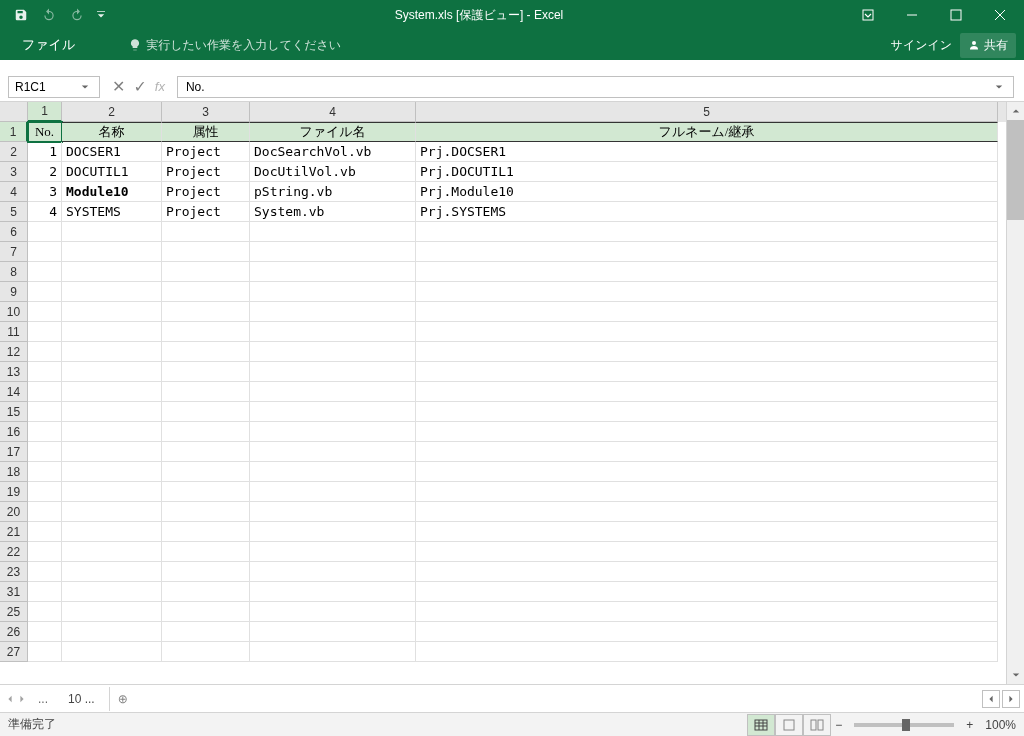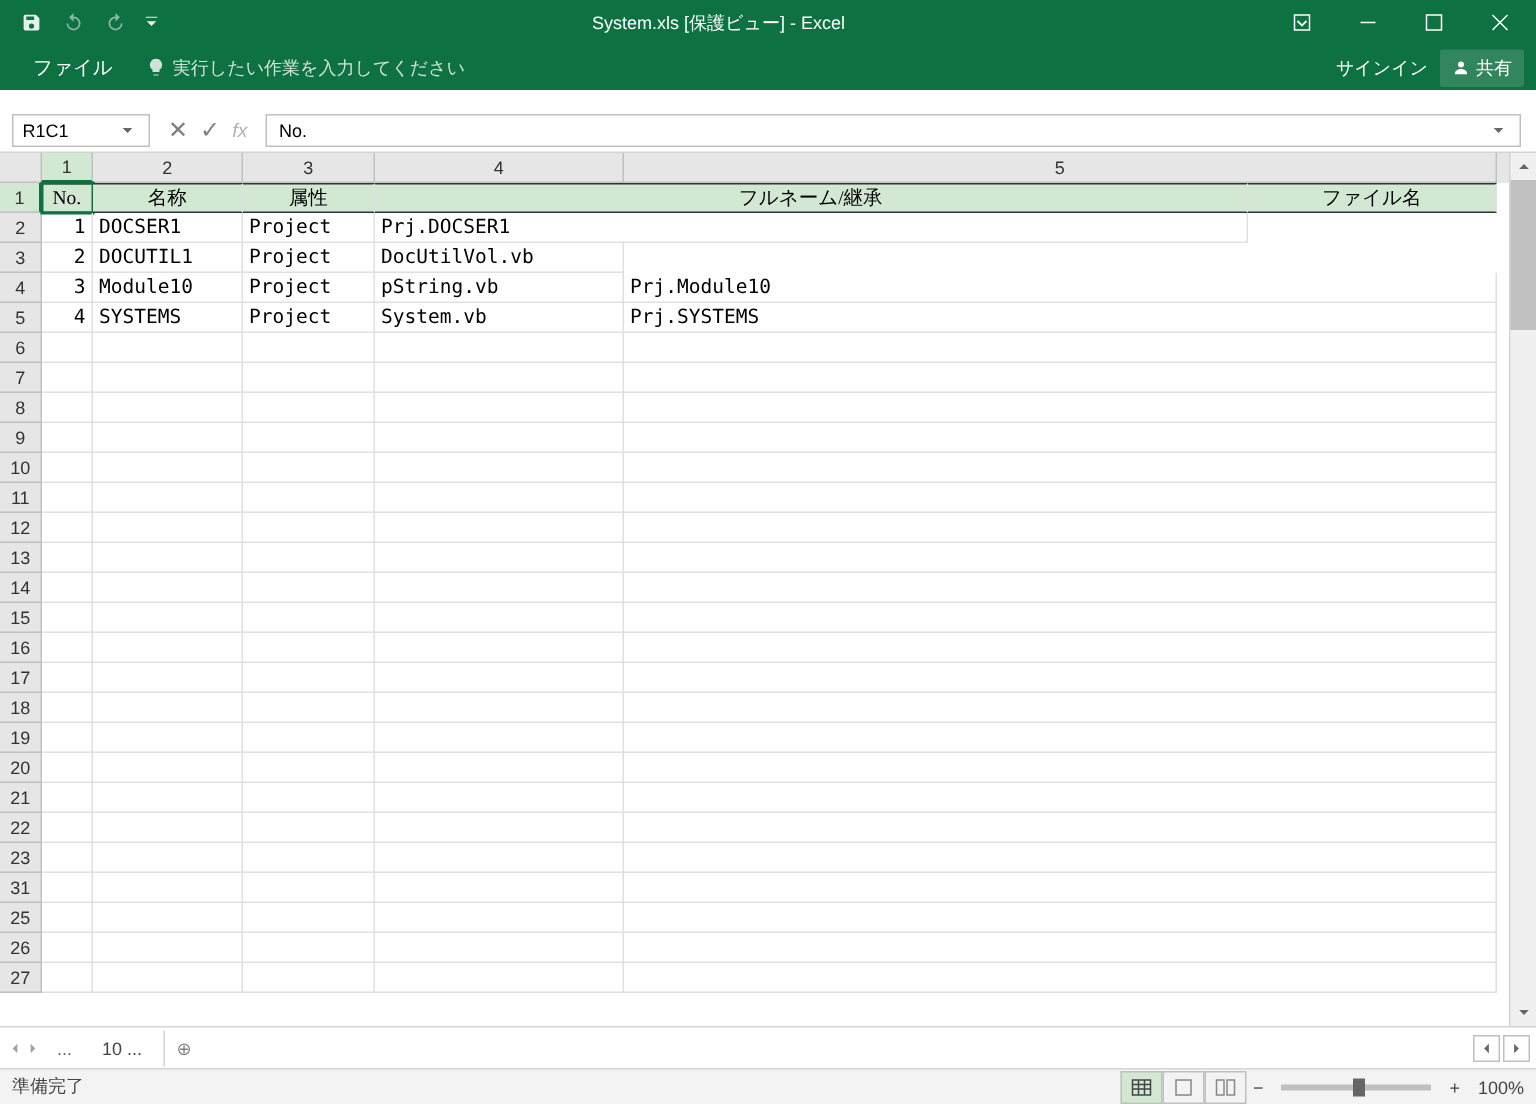--- a/index.html
+++ b/index.html
@@ -5,21 +5,21 @@
 * { margin: 0; padding: 0; box-sizing: border-box; font-family: 'Segoe UI', 'Yu Gothic UI', Meiryo, sans-serif; }
 body { background: #fff; width: 1024px; height: 736px; overflow: hidden; display: flex; flex-direction: column; }
 .titlebar { background: #0e7141; height: 30px; display: flex; align-items: center; color: #fff; font-size: 12px; }
 .titlebar-left { display: flex; align-items: center; gap: 2px; padding-left: 8px; }
 .qat-btn { width: 26px; height: 26px; display: flex; align-items: center; justify-content: center; cursor: pointer; opacity: 0.9; }
 .qat-btn svg { width: 14px; height: 14px; fill: #fff; }
 .titlebar-center { flex: 1; text-align: center; }
 .titlebar-right { display: flex; align-items: center; gap: 4px; padding-right: 4px; }
 .win-btn { width: 40px; height: 30px; display: flex; align-items: center; justify-content: center; cursor: pointer; }
 .win-btn svg { width: 12px; height: 12px; stroke: #fff; fill: none; stroke-width: 1; }
-.ribbon { background: #0e7141; height: 30px; display: flex; align-items: center; color: #fff; font-size: 13px; padding: 0 8px; }
+.ribbon { background: #0e7141; height: 30px; display: flex; align-items: center; color: #fff; font-size: 13px; padding: 0 8px; gap: 31px; }
 .ribbon-tab { padding: 6px 14px; cursor: pointer; }
 .ribbon-tellme { display: flex; align-items: center; gap: 4px; margin-left: 8px; opacity: 0.8; font-size: 12px; }
 .ribbon-spacer { flex: 1; }
 .ribbon-right { display: flex; align-items: center; gap: 8px; font-size: 12px; }
 .share-btn { display: flex; align-items: center; gap: 4px; padding: 4px 8px; background: rgba(255,255,255,0.15); border-radius: 2px; text-align: center; }
 .formula-bar { height: 30px; background: #fff; border-bottom: 1px solid #d4d4d4; display: flex; align-items: center; margin-top: 12px; }
 .name-box { width: 92px; height: 22px; border: 1px solid #c0c0c0; margin-left: 8px; display: flex; align-items: center; padding: 0 6px; font-size: 12px; position: relative; }
 .name-box-dd { margin-left: auto; width: 16px; display: flex; align-items: center; justify-content: center; }
 .fx-buttons { display: flex; align-items: center; gap: 8px; margin: 0 12px; opacity: 0.5; }
 .fx-label { font-style: italic; font-size: 13px; color: #666; }
@@ -199,38 +199,40 @@
           <div class="row-h">31</div>
           <div class="row-h">25</div>
           <div class="row-h">26</div>
           <div class="row-h">27</div>
         </div>
       <div class="cells" id="cells">
           <div class="cell-row header">
             <div class="cell selected" style="width: 34px;">No.</div>
             <div class="cell" style="width: 100px;">名称</div>
             <div class="cell" style="width: 88px;">属性</div>
+            <div class="cell" style="width: 166px;">ファイル名</div>
             <div class="cell" style="width: 582px;">フルネーム/継承</div>
-            <div class="cell" style="width: 166px;">ファイル名</div>
           </div>
           <div class="cell-row">
             <div class="cell num" style="width: 34px;">1</div>
             <div class="cell" style="width: 100px;">DOCSER1</div>
             <div class="cell" style="width: 88px;">Project</div>
+            <div class="cell" style="width: 166px;">DocSearchVol.vb</div>
             <div class="cell" style="width: 582px;">Prj.DOCSER1</div>
           </div>
           <div class="cell-row">
             <div class="cell num" style="width: 34px;">2</div>
             <div class="cell" style="width: 100px;">DOCUTIL1</div>
             <div class="cell" style="width: 88px;">Project</div>
             <div class="cell" style="width: 166px;">DocUtilVol.vb</div>
+            <div class="cell" style="width: 582px;">Prj.DOCUTIL1</div>
           </div>
           <div class="cell-row">
             <div class="cell num" style="width: 34px;">3</div>
-            <div class="cell" style="width: 100px;">Module10</div>
+            <div class="cell" style="width: 100px; font-weight: bold;">Module10</div>
             <div class="cell" style="width: 88px;">Project</div>
             <div class="cell" style="width: 166px;">pString.vb</div>
             <div class="cell" style="width: 582px;">Prj.Module10</div>
           </div>
           <div class="cell-row">
             <div class="cell num" style="width: 34px;">4</div>
             <div class="cell" style="width: 100px;">SYSTEMS</div>
             <div class="cell" style="width: 88px;">Project</div>
             <div class="cell" style="width: 166px;">System.vb</div>
             <div class="cell" style="width: 582px;">Prj.SYSTEMS</div>

